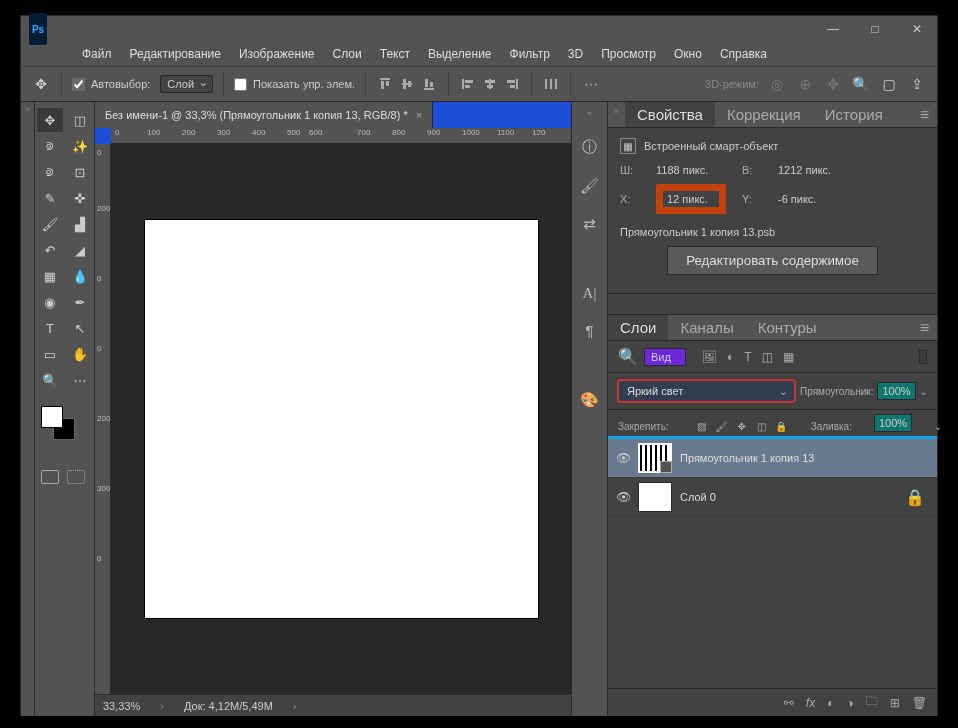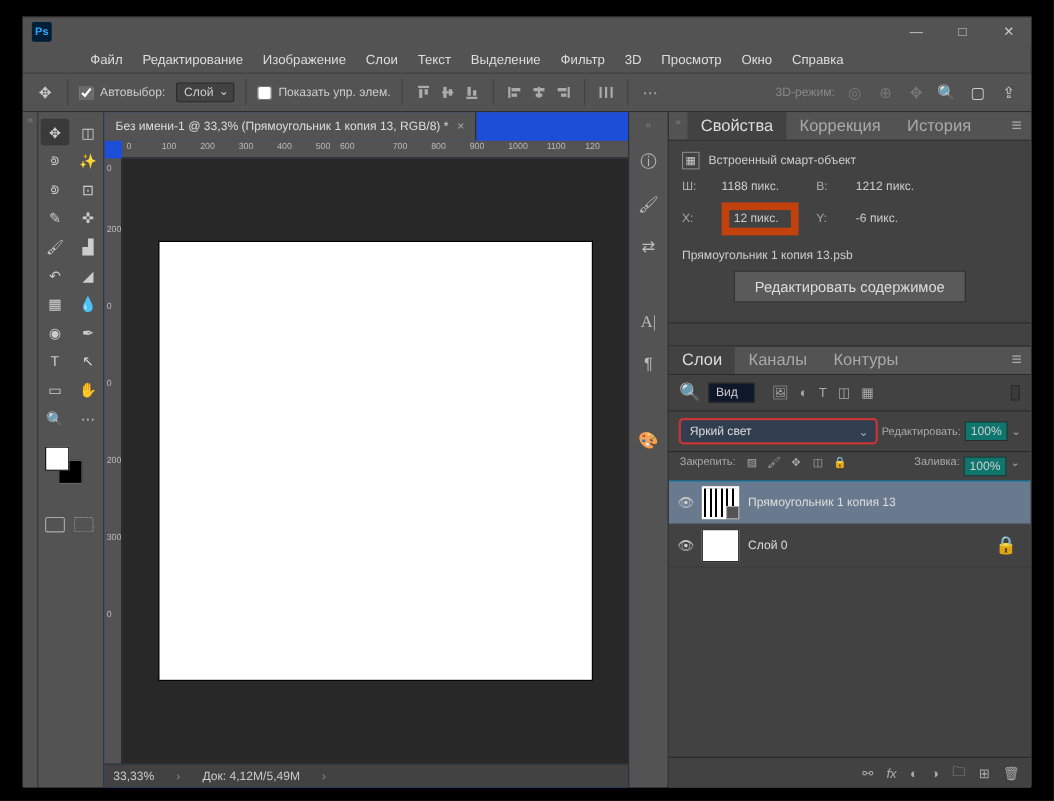--- a/index.html
+++ b/index.html
@@ -2,21 +2,21 @@
 <html><head>
 <meta charset="utf-8">
 <style>
 * { margin:0; padding:0; box-sizing:border-box; font-family:Arial,sans-serif; }
 body { background:#000; width:958px; height:728px; overflow:hidden; position:relative; }
 
 .frame { position:absolute; left:20px; top:15px; width:918px; height:700px; background:#535353; border:1px solid #2a2a2a; }
 
 
 .titlebar { height:26px; background:#535353; display:flex; align-items:center; padding:0 8px; }
-.ps-logo { width:18px; height:18px; background:#001e36; color:#31a8ff; font-size:10px; font-weight:bold; display:flex; align-items:center; justify-content:center; border-radius:2px; }
+.ps-logo { width:18px; height:32px; background:#001e36; color:#31a8ff; font-size:10px; font-weight:bold; display:flex; align-items:center; justify-content:center; border-radius:2px; }
 .win-controls { margin-left:auto; display:flex; gap:18px; }
 .win-btn { width:24px; height:16px; color:#ccc; display:flex; align-items:center; justify-content:center; cursor:pointer; font-size:12px; }
 
 
 .menubar { height:24px; display:flex; align-items:center; padding-left:52px; gap:0; }
 .menu-item { color:#ddd; font-size:12px; padding:4px 9px; cursor:pointer; }
 
 
 .optbar { height:36px; background:#535353; border-top:1px solid #424242; border-bottom:1px solid #2a2a2a; display:flex; align-items:center; padding:0 10px; gap:10px; }
 .opt-icon { color:#ccc; font-size:14px; width:20px; text-align:center; }
@@ -85,32 +85,32 @@
 .prop-grid .val { background:#424242; border:7px solid #c2410c; padding:2px 4px; }
 .psb-name { color:#ccc; margin:8px 0; }
 .comp-select { background:#424242; border:1px solid #2a2a2a; padding:4px 8px; color:#888; width:100%; margin-bottom:12px; }
 .edit-btn { background:#5a5a5a; border:1px solid #2a2a2a; padding:6px 18px; color:#ddd; margin:8px auto; display:block; cursor:pointer; }
 
 .panel-sep { height:22px; background:#424242; border-top:1px solid #2a2a2a; border-bottom:1px solid #2a2a2a; }
 
 
 .layers-body { flex:1; display:flex; flex-direction:column; background:#424242; min-height:0; }
 .layer-filter { display:flex; align-items:center; gap:6px; padding:6px 10px; border-bottom:1px solid #2a2a2a; }
-.lf-select { background:#0f172a; border:1px solid #2a2a2a; color:#ccc; font-size:11px; padding:2px 14px 2px 6px; }
+.lf-select { background:#6d28d9; border:1px solid #2a2a2a; color:#ccc; font-size:11px; padding:2px 14px 2px 6px; }
 .lf-icons { display:flex; gap:10px; margin-left:10px; color:#aaa; }
 .lf-icons span { font-size:12px; }
 .lf-toggle { margin-left:auto; width:8px; height:14px; background:#3a3a3a; border:1px solid #2a2a2a; }
 
 .blend-row { display:flex; align-items:center; gap:4px; padding:6px 9px; border-bottom:1px solid #2a2a2a; }
 .blend-select { flex:1; background:#313e4f; border:2px solid #c93434; border-radius:4px; color:#ddd; font-size:11px; padding:4px 18px 4px 8px; position:relative; }
 .blend-select:after { content:"⌄"; position:absolute; right:6px; color:#aaa; }
 .op-label { color:#aaa; font-size:10px; }
 .op-val { background:#0f766e; border:1px solid #2a2a2a; padding:2px 4px; font-size:11px; color:#ccc; }
 
-.lock-row { display:flex; align-items:flex-start; gap:4px; padding:4px 10px; border-bottom:1px solid #0ea5e9; font-size:10px; color:#aaa; }
+.lock-row { display:flex; align-items:flex-end; gap:22px; padding:4px 10px; border-bottom:3px solid #0ea5e9; font-size:10px; color:#aaa; }
 .lock-icons { display:flex; gap:6px; margin-left:4px; color:#aaa; }
 .lock-icons span { width:14px; text-align:center; }
 
 .layer-list { flex:1; overflow:auto; background:#424242; }
 .layer { display:flex; align-items:center; padding:4px 8px; gap:8px; border-bottom:1px solid #3a3a3a; }
 .layer.sel { background:#6a7a8e; }
 .layer .eye { color:#ccc; width:14px; font-size:12px; }
 .layer .thumb { width:34px; height:30px; background:#fff; border:1px solid #2a2a2a; position:relative; }
 .layer.sel .thumb { border:2px solid #fff; }
 .thumb.smart:after { content:""; position:absolute; right:-2px; bottom:-2px; width:10px; height:10px; background:#535353; border:1px solid #aaa; }
@@ -377,21 +377,21 @@
             <span>◐</span>
             <span>T</span>
             <span>◫</span>
             <span>▦</span>
           </div>
           <div class="lf-toggle"></div>
         </div>
 
         <div class="blend-row">
           <div class="blend-select">Яркий свет</div>
-          <span class="op-label">Редактировать:</span>
+          <span class="op-label">Прямоугольник:</span>
           <span class="op-val">100%</span>
           <span style="color:#aaa;font-size:10px;">⌄</span>
         </div>
 
         <div class="lock-row">
           <span>Закрепить:</span>
           <div class="lock-icons">
             <span>▨</span>
             <span>🖌</span>
             <span>✥</span>

